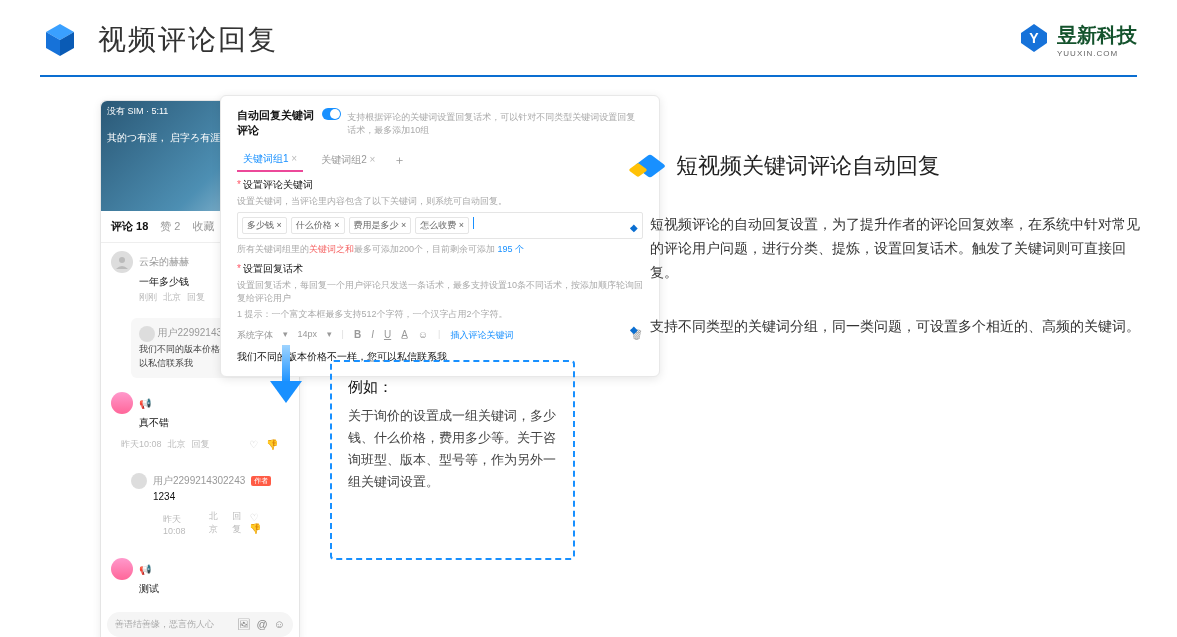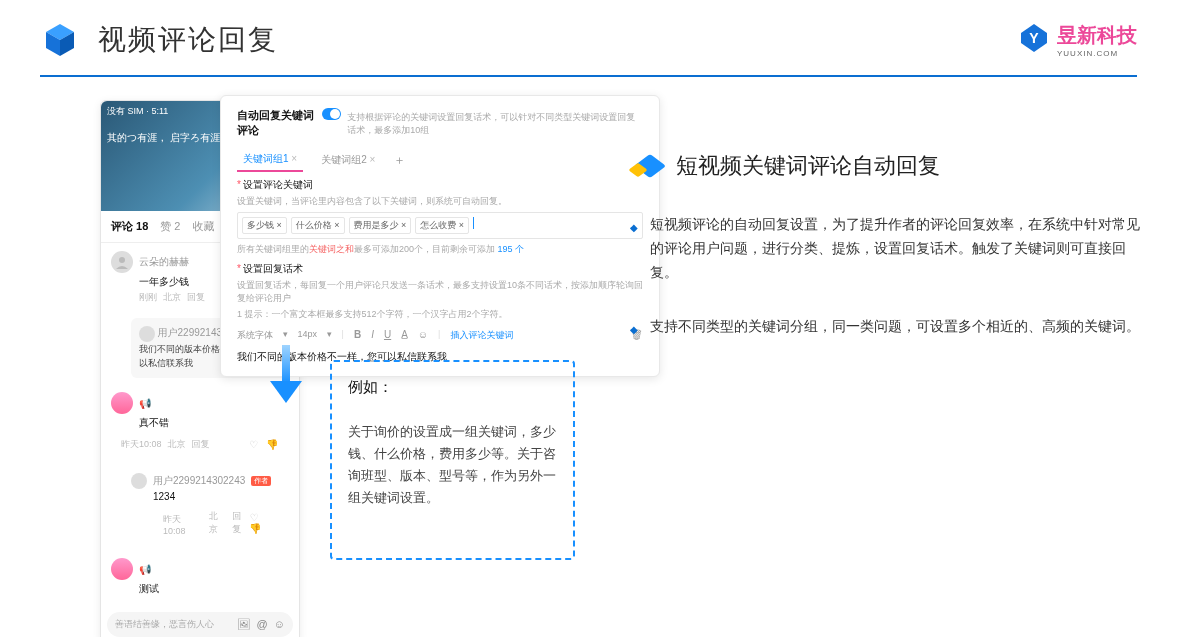--- a/index.html
+++ b/index.html
@@ -4,21 +4,21 @@
 <style>
 *{margin:0;padding:0;box-sizing:border-box;font-family:"Microsoft YaHei",Arial,sans-serif}
 body{width:1177px;height:637px;background:#fff;position:relative;overflow:hidden}
 
 
 .hdr{position:absolute;top:20px;left:40px;right:40px;display:flex;justify-content:space-between;align-items:center}
 .hdr-left{display:flex;align-items:center;gap:18px}
 .cube-ic{width:40px;height:40px}
 .title{font-size:28px;color:#333;font-weight:400;letter-spacing:2px}
 .logo{display:flex;align-items:center;gap:8px}
-.logo-txt{font-size:20px;color:#ec4899;font-weight:bold}
+.logo-txt{font-size:20px;color:#14532d;font-weight:bold}
 .logo-sub{font-size:8px;color:#666;letter-spacing:1px}
 .logo-col{display:flex;flex-direction:column;align-items:flex-start}
 .hr{position:absolute;top:75px;left:40px;right:40px;height:2px;background:#0a6ed1}
 
 
 .stage{position:absolute;top:100px;left:100px;width:480px;height:500px}
 
 
 .phone{position:absolute;top:0;left:0;width:200px;background:#fff;border:1px solid #e5e5e5;border-radius:6px;box-shadow:0 2px 8px rgba(0,0,0,.08)}
 .ph-top{position:relative;height:110px;overflow:hidden;border-radius:6px 6px 0 0}
@@ -64,21 +64,21 @@
 .link-insert{color:#1890ff;font-size:9px}
 .editor-txt{font-size:10px;color:#111;margin-top:4px}
 
 
 .arrow{position:absolute;top:245px;left:170px;width:32px;height:60px}
 .arrow .shaft{position:absolute;top:0;left:12px;width:8px;height:38px;background:linear-gradient(#9fd4ff,#1890ff)}
 .arrow .head{position:absolute;top:36px;left:0;width:0;height:0;border-left:16px solid transparent;border-right:16px solid transparent;border-top:22px solid #1890ff}
 
 
 .example{position:absolute;top:260px;left:230px;width:245px;height:200px;border:2px dashed #1890ff;border-radius:4px;padding:16px}
-.example .h{font-size:15px;color:#111;margin-bottom:24px}
+.example .h{font-size:15px;color:#111;margin-bottom:8px}
 .example .p{font-size:13px;color:#444;line-height:22px}
 
 
 .right{position:absolute;top:150px;left:630px;width:510px}
 .rhead{display:flex;align-items:center;gap:14px;margin-bottom:30px}
 .bubble-ic{width:32px;height:32px;position:relative}
 .bubble-ic .b1{position:absolute;width:20px;height:20px;background:#1890ff;border-radius:3px;transform:rotate(45deg) skew(-8deg,-8deg);left:10px;top:6px}
 .bubble-ic .b2{position:absolute;width:12px;height:12px;background:#ffc107;border-radius:2px;transform:rotate(45deg) skew(-8deg,-8deg);left:2px;top:14px}
 .rtitle{font-size:22px;color:#222;font-weight:500}
 .bullets{list-style:none;padding-left:20px}

